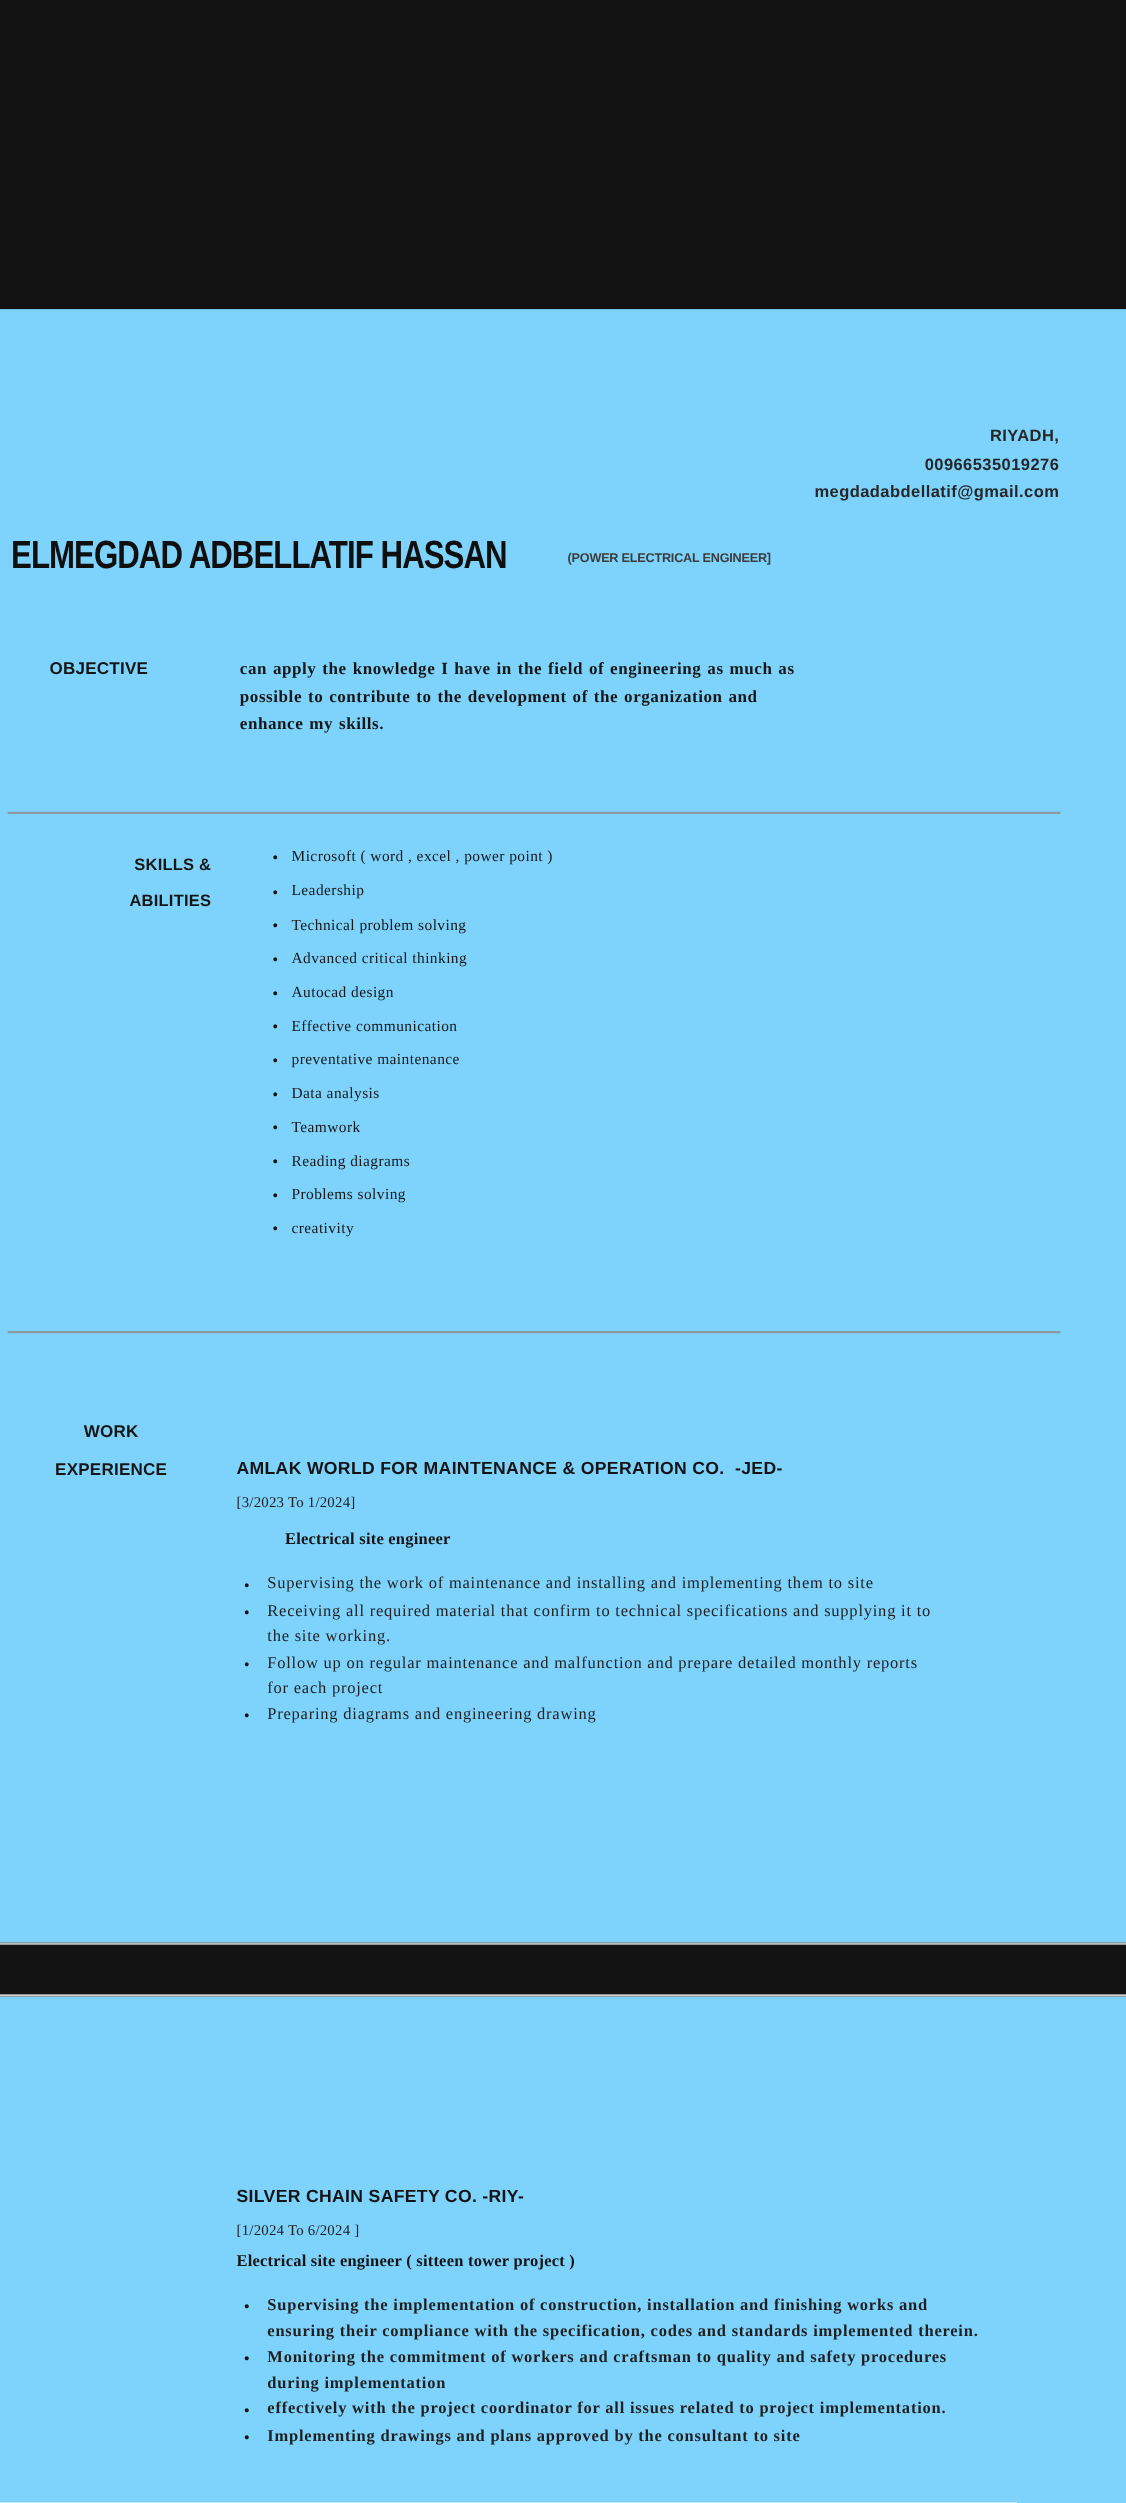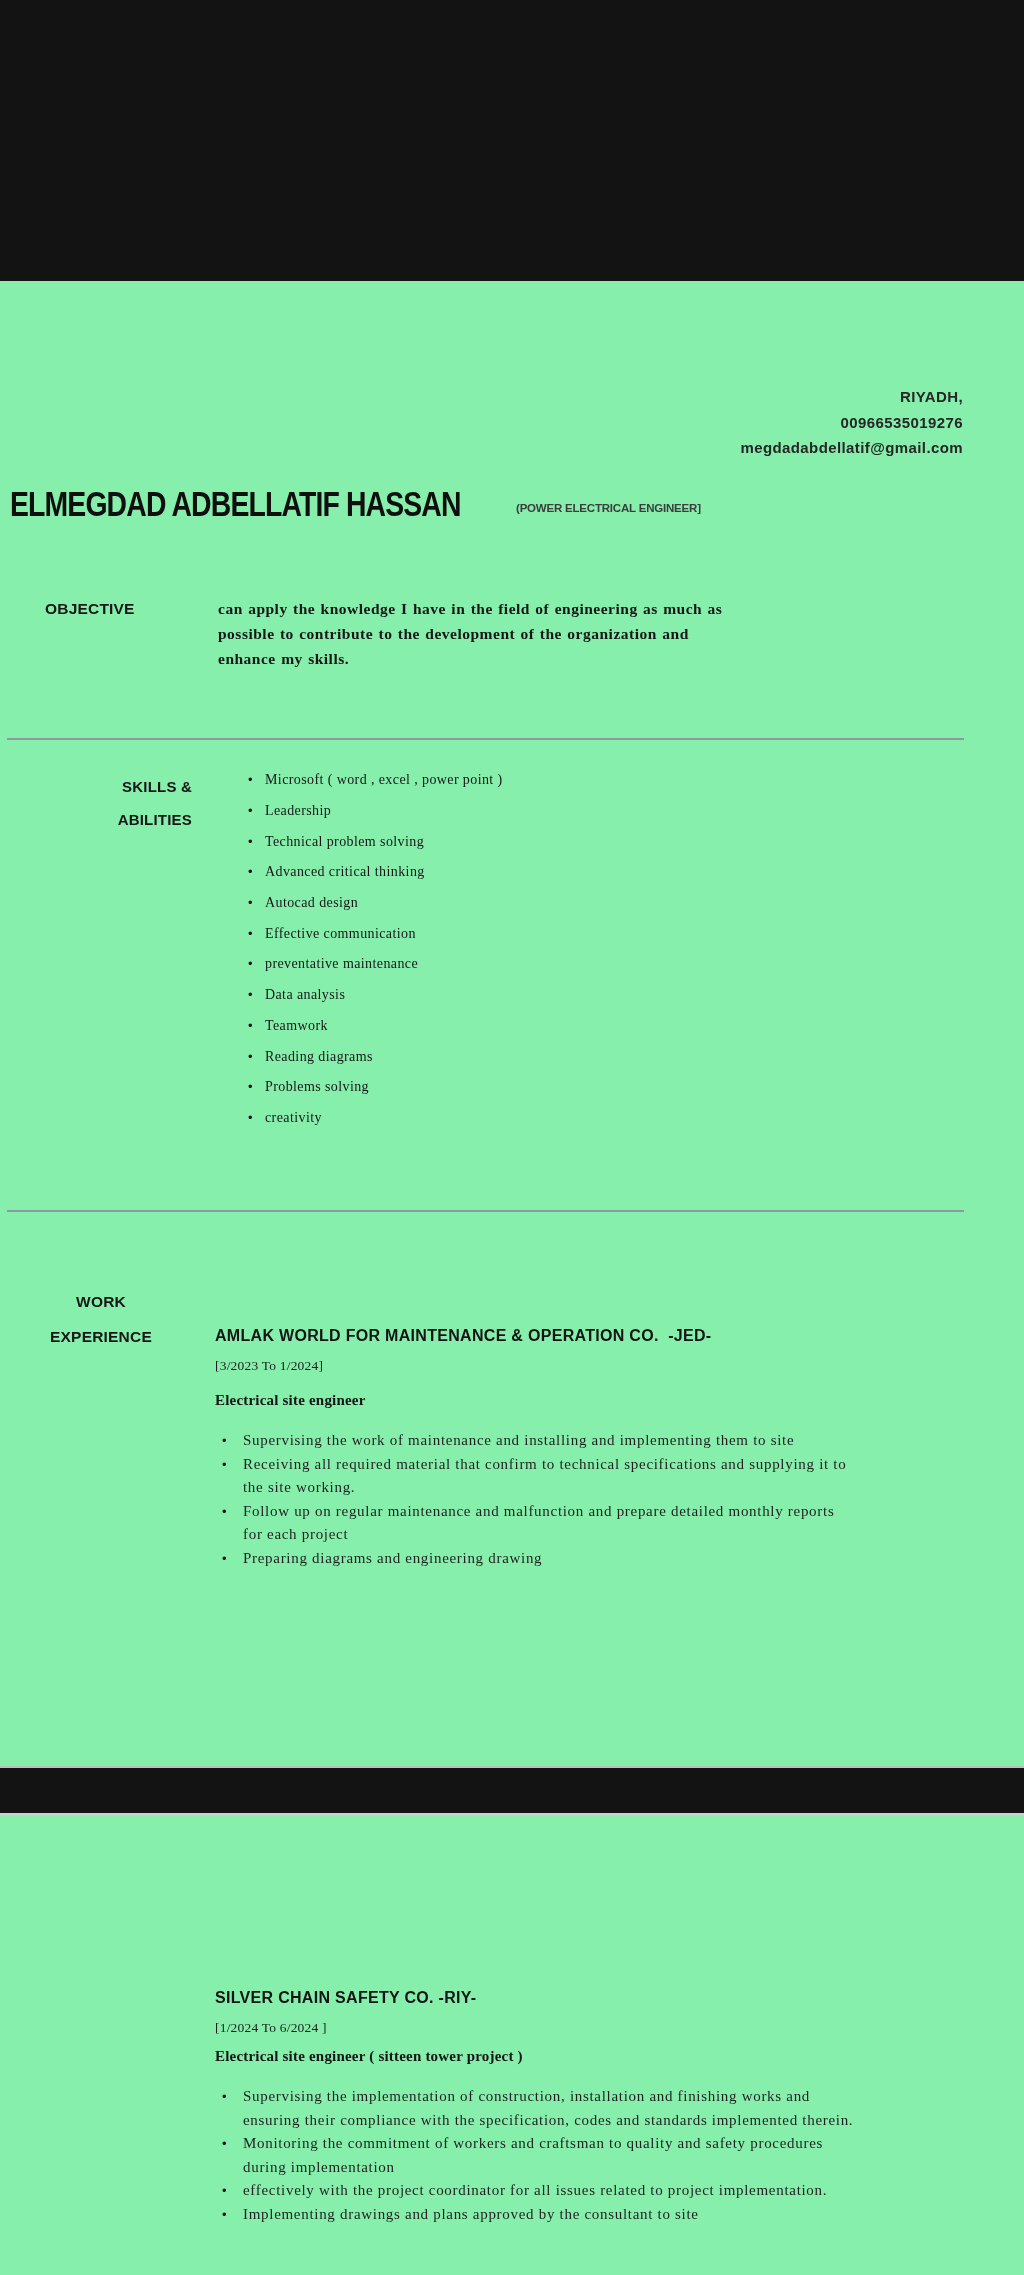--- a/index.html
+++ b/index.html
@@ -1,16 +1,16 @@
 <!DOCTYPE html>
 <html><head>
 <meta charset="utf-8">
 <style>
   html,body{margin:0;padding:0;background:#ffffff;}
-  .screen{position:relative;width:1024px;height:2275px;background:#86efac;overflow:hidden;
+  .screen{position:relative;width:1024px;height:2275px;background:#7dd3fc;overflow:hidden;
           font-family:"Liberation Sans",sans-serif;color:#1c1c1c;}
   .bar{position:absolute;left:0;width:1024px;background:#131313;}
   .bar-top{top:0;height:281px;}
   .bar-mid{top:1766px;height:49px;border-top:2px solid #bdbdbd;border-bottom:2px solid #cfcfcf;box-sizing:border-box;}
   .hrule{position:absolute;left:7px;width:957px;height:2px;background:#8d98a2;}
   .hr-1{top:738px;}
   .hr-2{top:1210px;}
 
   .contact{position:absolute;top:384px;right:61px;text-align:right;font-weight:bold;
            font-size:15px;line-height:25.5px;letter-spacing:0.4px;color:#262626;}
@@ -44,26 +44,26 @@
         font-size:15px;letter-spacing:0.2px;color:#141414;white-space:pre;}
 
   .bullets{position:absolute;left:222px;font-family:"Liberation Serif",serif;font-size:15px;
            letter-spacing:0.7px;color:#1f1f1f;}
   .bullet{display:flex;}
   .bullet .dot{width:21px;flex:none;line-height:23.6px;}
   .blines div{height:23.6px;line-height:23.6px;white-space:pre;}
 
   .j1-company{top:1327px;}
   .j1-dates{top:1358px;}
-  .j1-role{top:1392px;}
+  .j1-role{top:1392px;margin-left:44px;}
   .j1-bullets{top:1429px;}
   .j2-company{top:1989px;}
   .j2-dates{top:2020px;}
   .j2-role{top:2048px;}
-  .j2-bullets{top:2085px;}
+  .j2-bullets{top:2085px;font-weight:bold;}
 </style>
 </head>
 <body>
 
 <div class="screen">
 
   <div class="bar bar-top"></div>
 
   <div class="contact">
     <div>RIYADH,</div>

